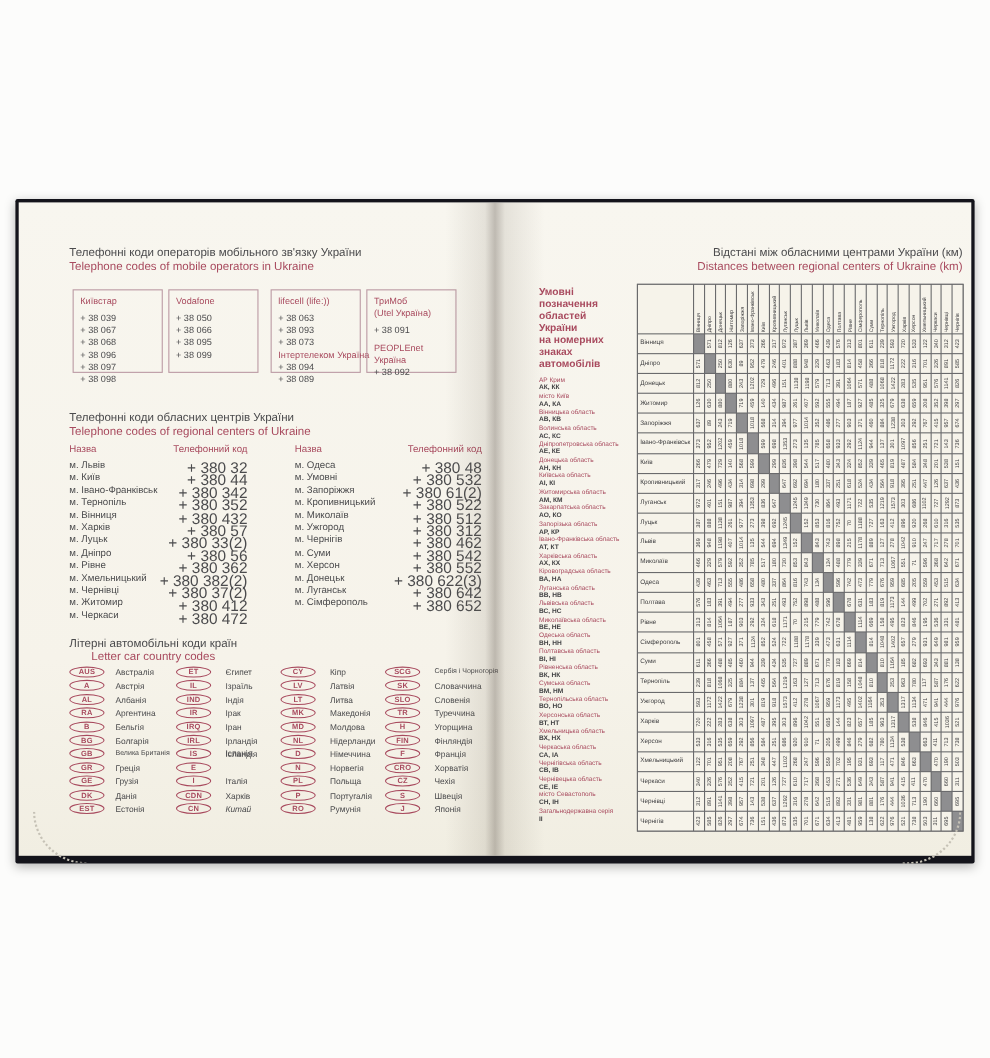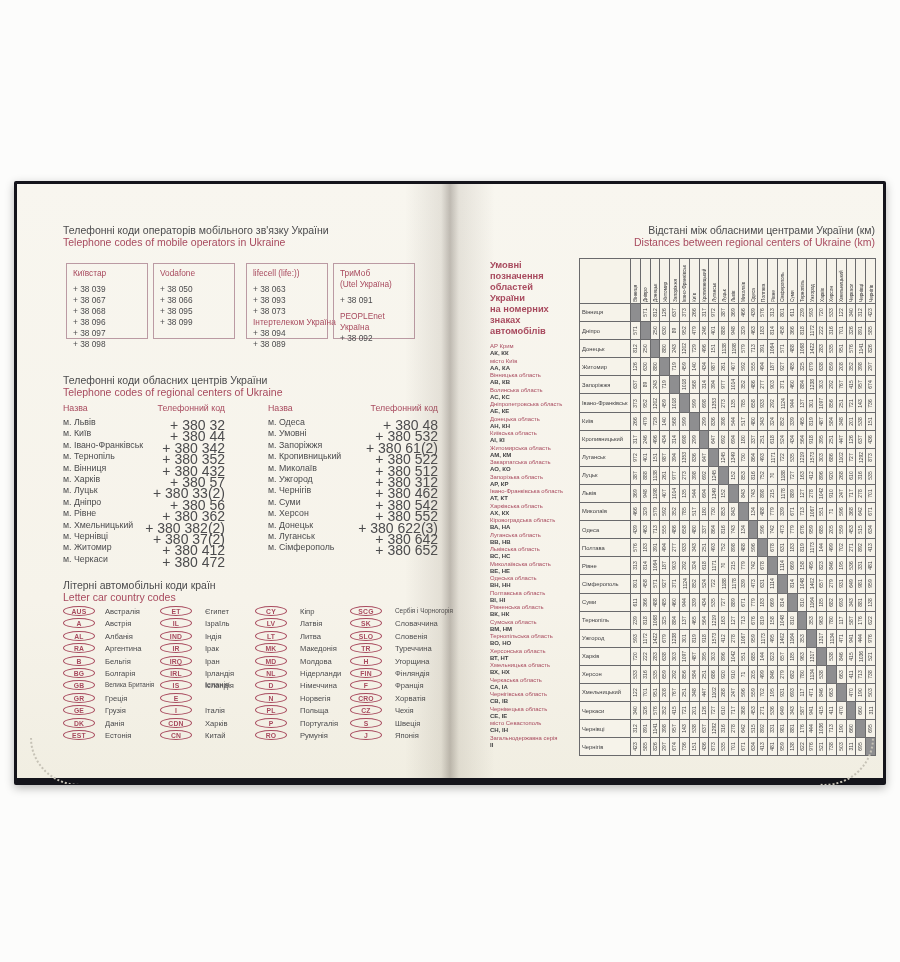--- a/index.html
+++ b/index.html
@@ -252,21 +252,21 @@
         <div class="pt-row">
           <span class="pt-name">м. Луганськ</span>
           <span class="pt-code">+ 380 642</span>
         </div>
         <div class="pt-row">
           <span class="pt-name">м. Сімферополь</span>
           <span class="pt-code">+ 380 652</span>
         </div>
       </div>
 
-    <div class="abs" style="left:46px;top:395px;">
+    <div class="abs" style="left:46px;top:395px;text-align:center;">
       <div class="tuk">Літерні автомобільні коди країн</div>
       <div class="ten">Letter car country codes</div>
     </div>
     <div id="carCodes">
         <div class="cc-badge" style="left: 46px; top: 422px;">AUS</div>
         <div class="cc-label" style="left: 88px; top: 423px;">Австралія</div>
         <div class="cc-badge" style="left: 46px; top: 434.4px;">A</div>
         <div class="cc-label" style="left: 88px; top: 435.4px;">Австрія</div>
         <div class="cc-badge" style="left: 46px; top: 446.8px;">AL</div>
         <div class="cc-label" style="left: 88px; top: 447.8px;">Албанія</div>
@@ -300,21 +300,21 @@
         <div class="cc-label" style="left: 188px; top: 485px;">Ірландія</div>
         <div class="cc-badge" style="left: 143px; top: 496.4px;">IS</div>
         <div class="cc-label" style="left: 188px; top: 497.4px;">Ісландія</div>
         <div class="cc-badge" style="left: 143px; top: 508.8px;">E</div>
         <div class="cc-label" style="left: 188px; top: 485px; margin-top: 11px;">Іспанія</div>
         <div class="cc-badge" style="left: 143px; top: 521.2px;">I</div>
         <div class="cc-label" style="left: 188px; top: 522.2px;">Італія</div>
         <div class="cc-badge" style="left: 143px; top: 533.6px;">CDN</div>
         <div class="cc-label" style="left: 188px; top: 534.6px;">Харків</div>
         <div class="cc-badge" style="left: 143px; top: 546px;">CN</div>
-        <div class="cc-label" style="left: 188px; top: 547px;">Китай</div>
+        <div class="cc-label" style="left: 188px; top: 547px; font-style: italic;">Китай</div>
         <div class="cc-badge" style="left: 238px; top: 422px;">CY</div>
         <div class="cc-label" style="left: 283px; top: 423px;">Кіпр</div>
         <div class="cc-badge" style="left: 238px; top: 434.4px;">LV</div>
         <div class="cc-label" style="left: 283px; top: 435.4px;">Латвія</div>
         <div class="cc-badge" style="left: 238px; top: 446.8px;">LT</div>
         <div class="cc-label" style="left: 283px; top: 447.8px;">Литва</div>
         <div class="cc-badge" style="left: 238px; top: 459.2px;">MK</div>
         <div class="cc-label" style="left: 283px; top: 460.2px;">Македонія</div>
         <div class="cc-badge" style="left: 238px; top: 471.6px;">MD</div>
         <div class="cc-label" style="left: 283px; top: 472.6px;">Молдова</div>

